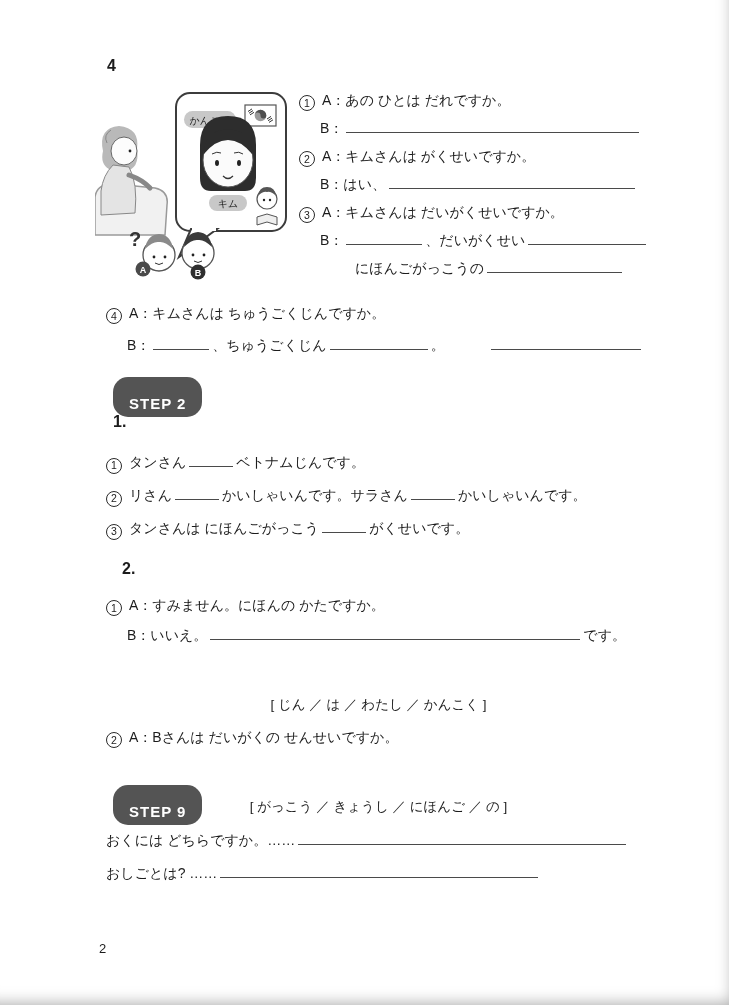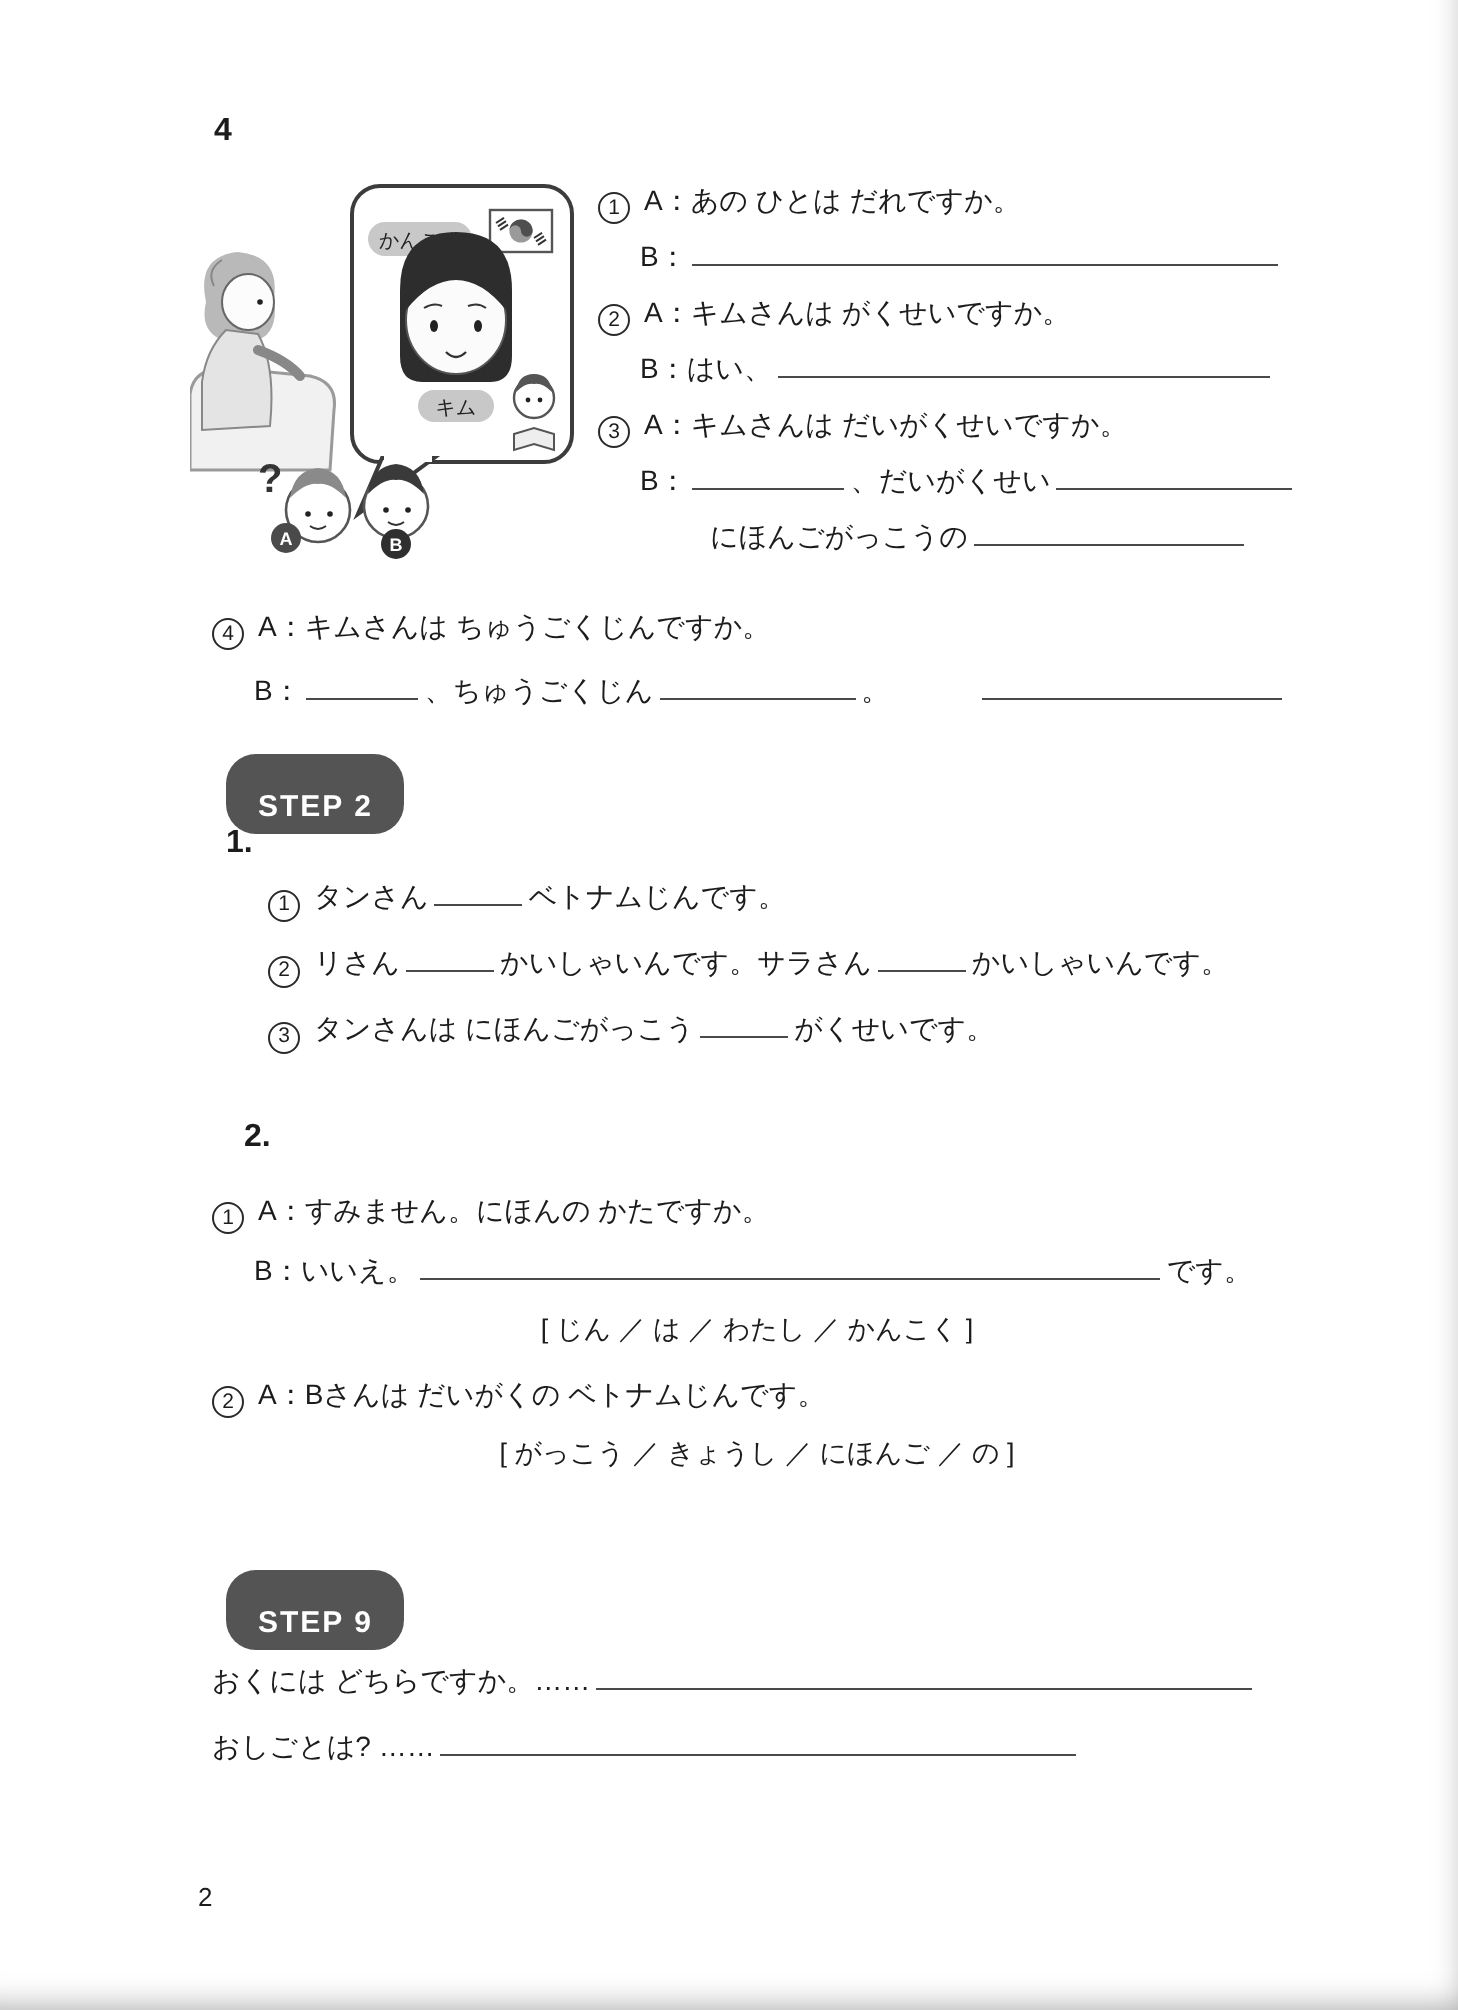--- a/index.html
+++ b/index.html
@@ -37,21 +37,21 @@
   .badge {
     position:absolute; background:#545454; color:#fff;
     font-weight:bold; font-size:15px; letter-spacing:1px;
     padding:18px 16px 5px; border-radius:15px;
   }
   .badge::before {
     content:""; position:absolute; z-index:-1;
     left:-5px; top:6px; right:6px; bottom:-5px;
     background:#c6c6c6; border-radius:15px;
   }
-  .choices { text-align:center; font-size:13.5px; }
+  .choices { text-align:center; font-size:13.5px;margin-top:40px; }
   .page-num { font-size:13px; }
   svg text { font-family:"Liberation Sans","DejaVu Sans",sans-serif; }
 </style>
 </head>
 <body>
 
 <div class="page">
 
   <div class="abs sec-num" style="left:107px; top:57px;">4</div>
 
@@ -164,21 +164,21 @@
       <span>B：</span><span class="blank" style="width:56px;"></span><span>、ちゅうごくじん</span><span class="blank" style="width:98px;"></span><span>。</span><span class="blank" style="width:150px; margin-left:46px;"></span>
     </div>
   </div>
 
   <div class="badge" style="left:113px; top:377px;">
     <span>STEP 2</span>
   </div>
 
   <div class="abs stitle" style="left:113px; top:413px;">1.</div>
 
-  <div class="abs" style="left:106px; top:432px; width:560px;margin-left:28px;">
+  <div class="abs" style="left:106px; top:446px; width:560px;">
     <div class="row33">
       <span class="qnum">1</span><span>タンさん</span><span class="blank" style="width:44px;"></span><span>ベトナムじんです。</span>
     </div>
     <div class="row33">
       <span class="qnum">2</span><span>リさん</span><span class="blank" style="width:44px;"></span><span>かいしゃいんです。サラさん</span><span class="blank" style="width:44px;"></span><span>かいしゃいんです。</span>
     </div>
     <div class="row33">
       <span class="qnum">3</span><span>タンさんは にほんごがっこう</span><span class="blank" style="width:44px;"></span><span>がくせいです。</span>
     </div>
   </div>
@@ -187,21 +187,21 @@
 
   <div class="abs" style="left:106px; top:590px; width:545px;">
     <div class="row30">
       <span class="qnum">1</span><span>A：すみません。にほんの かたですか。</span>
     </div>
     <div class="row30 indent">
       <span>B：いいえ。</span><span class="blank" style="width:370px;"></span><span>です。</span>
     </div>
     <div class="row30 choices">[ じん ／ は ／ わたし ／ かんこく ]</div>
     <div class="row30" style="margin-top:2px;">
-      <span class="qnum">2</span><span>A：Bさんは だいがくの ベトナムじんです。</span>
+      <span class="qnum">2</span><span>A：Bさんは だいがくの せんせいですか。</span>
     </div>
     <div class="row30 choices">[ がっこう ／ きょうし ／ にほんご ／ の ]</div>
   </div>
 
   <div class="badge" style="left:113px; top:785px;">
     <span>STEP 9</span>
   </div>
 
   <div class="abs" style="left:106px; top:824px; width:545px;">
     <div class="row33">

